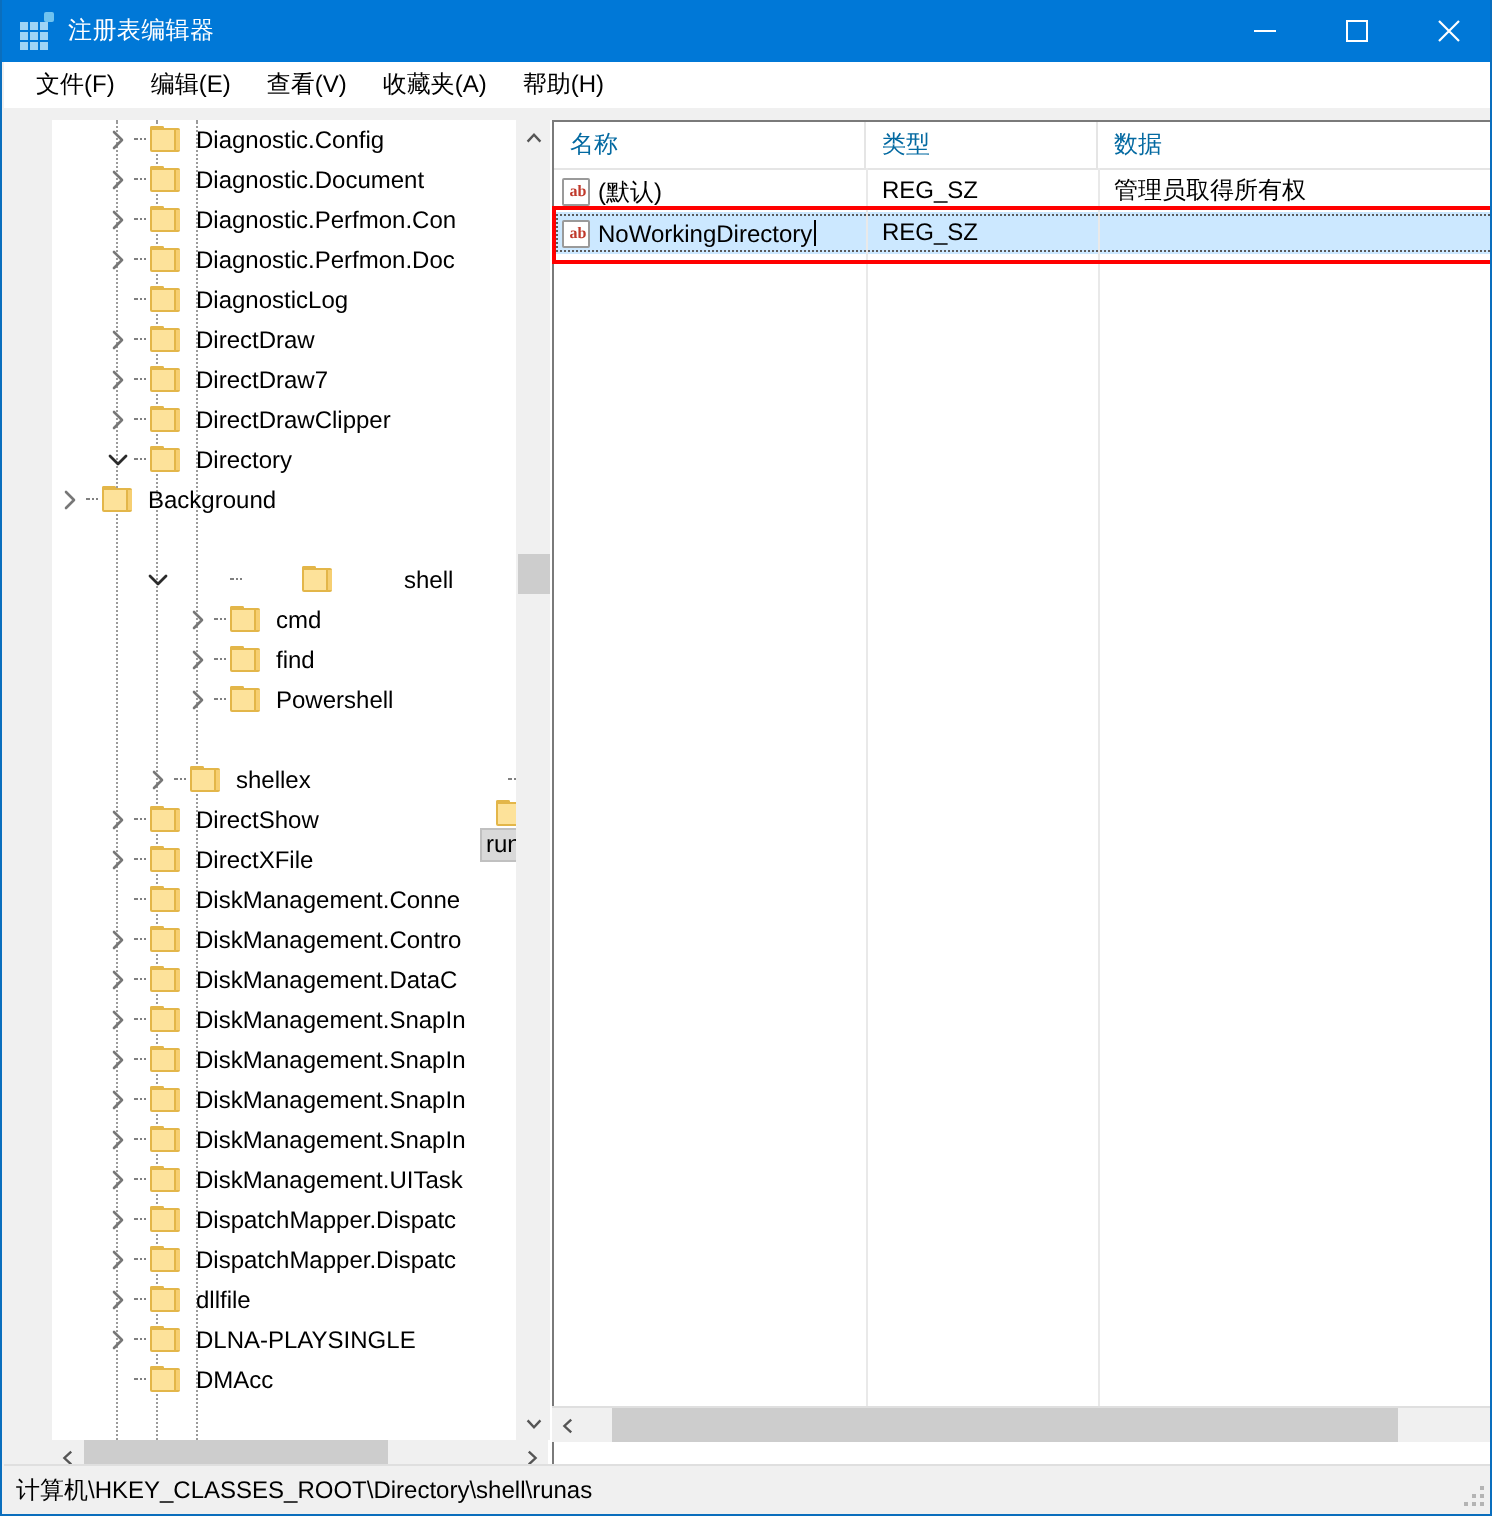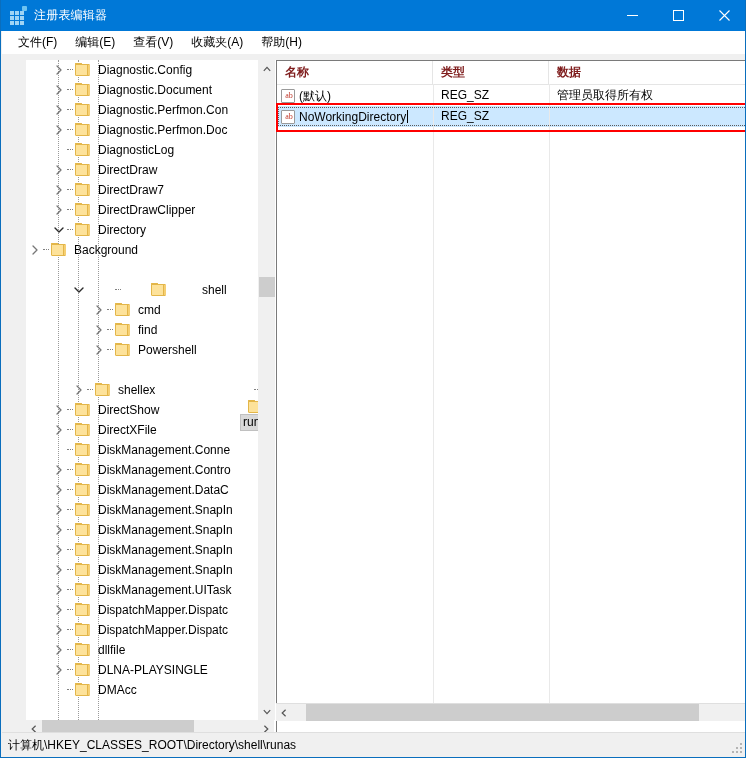--- a/index.html
+++ b/index.html
@@ -226,24 +226,23 @@
     border-bottom: 1px solid #e5e5e5;
     display: flex;
   }
   .col-header .cell {
     height: 23px;
     display: flex;
     align-items: center;
     padding-left: 8px;
     box-sizing: border-box;
     font-size: 12px;
-    color: #7f1d1d;
+    color: #0369a1;
     border-right: 1px solid #e5e5e5;
     white-space: nowrap;
-    font-weight: bold;
   }
   .col-header .cell:last-child { border-right: none; }
 
   .rows {
     position: relative;
     background: #ffffff;
   }
   .lrow {
     position: relative;
     height: 21px;
@@ -285,21 +284,21 @@
     box-sizing: border-box;
     border-radius: 1px;
     overflow: hidden;
   }
   .abicon span {
     position: absolute;
     left: 0; top: -1px;
     width: 14px;
     text-align: center;
     font-size: 8px;
-    font-weight: normal;
+    font-weight: bold;
     color: #c0392b;
     font-family: "Liberation Serif", "DejaVu Serif", serif;
     line-height: 13px;
   }
   .name-text { font-size: 12px; line-height: 14px; }
 
   .lrow.selected {
     background: #cce8ff;
   }
   .lrow.selected .focusrect {

